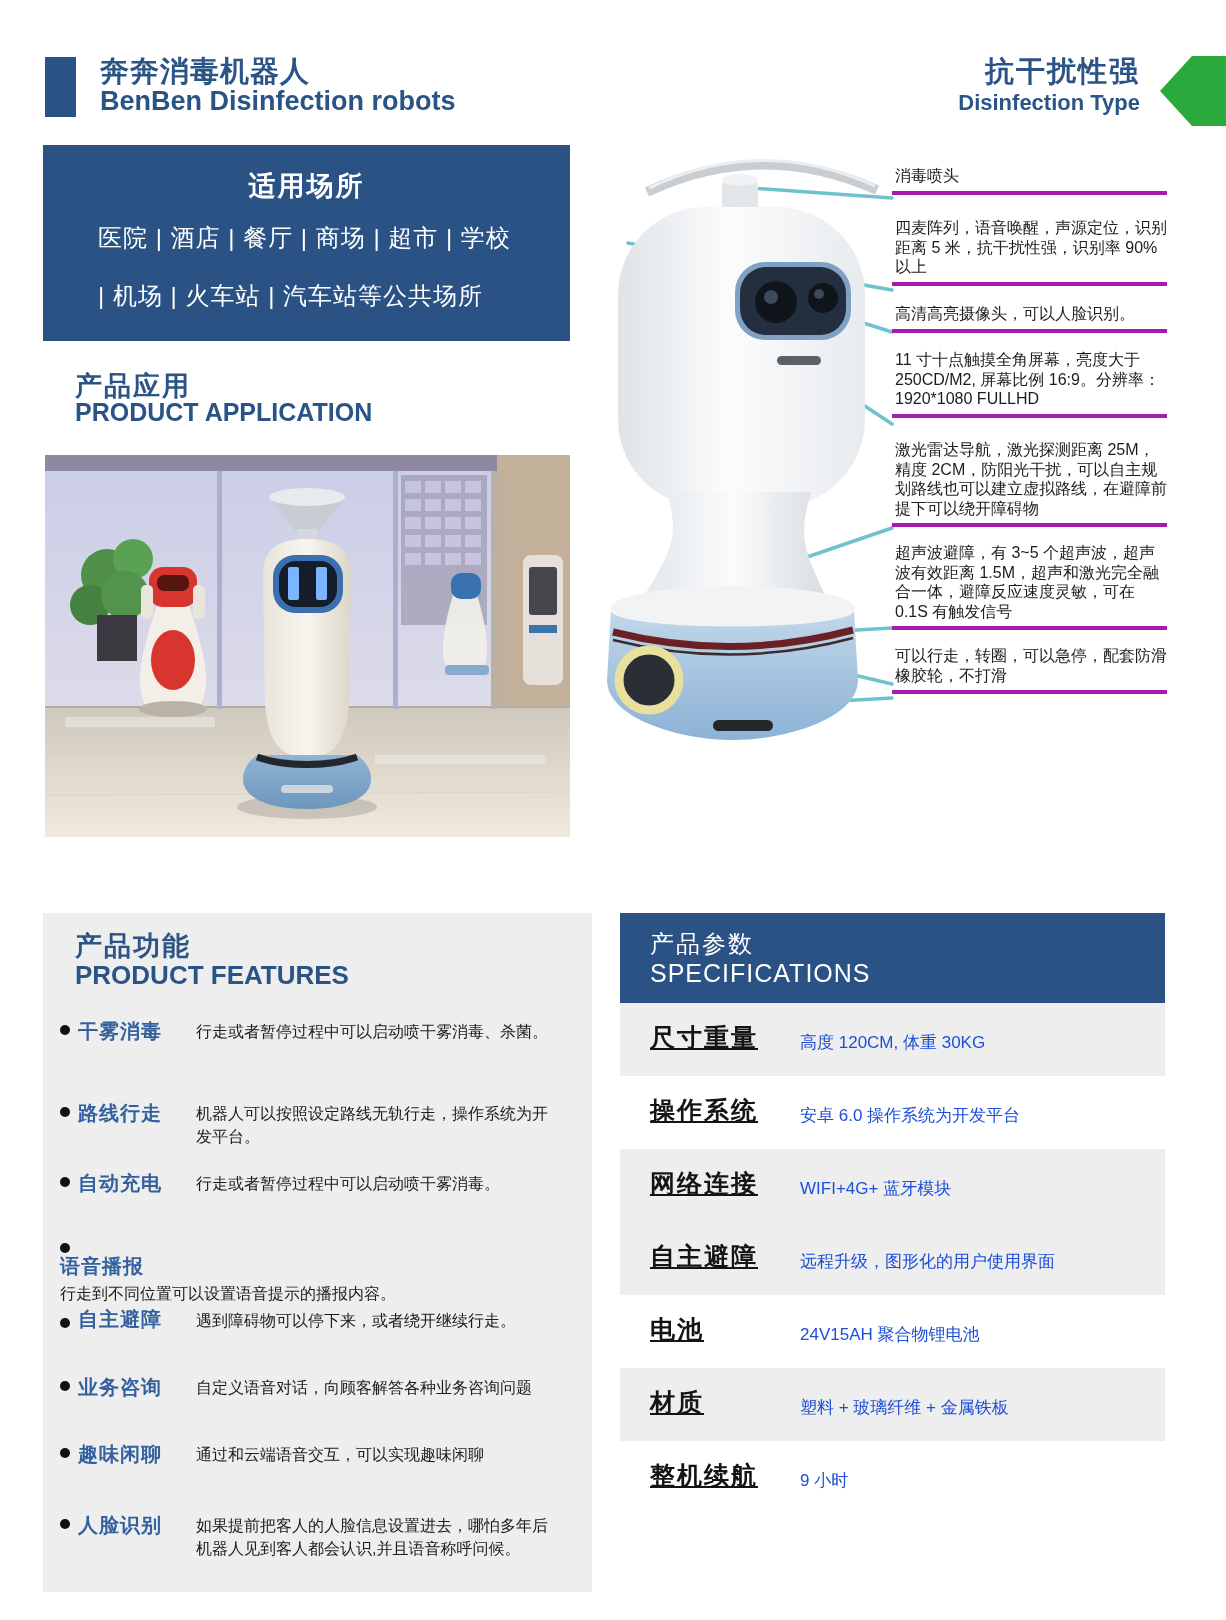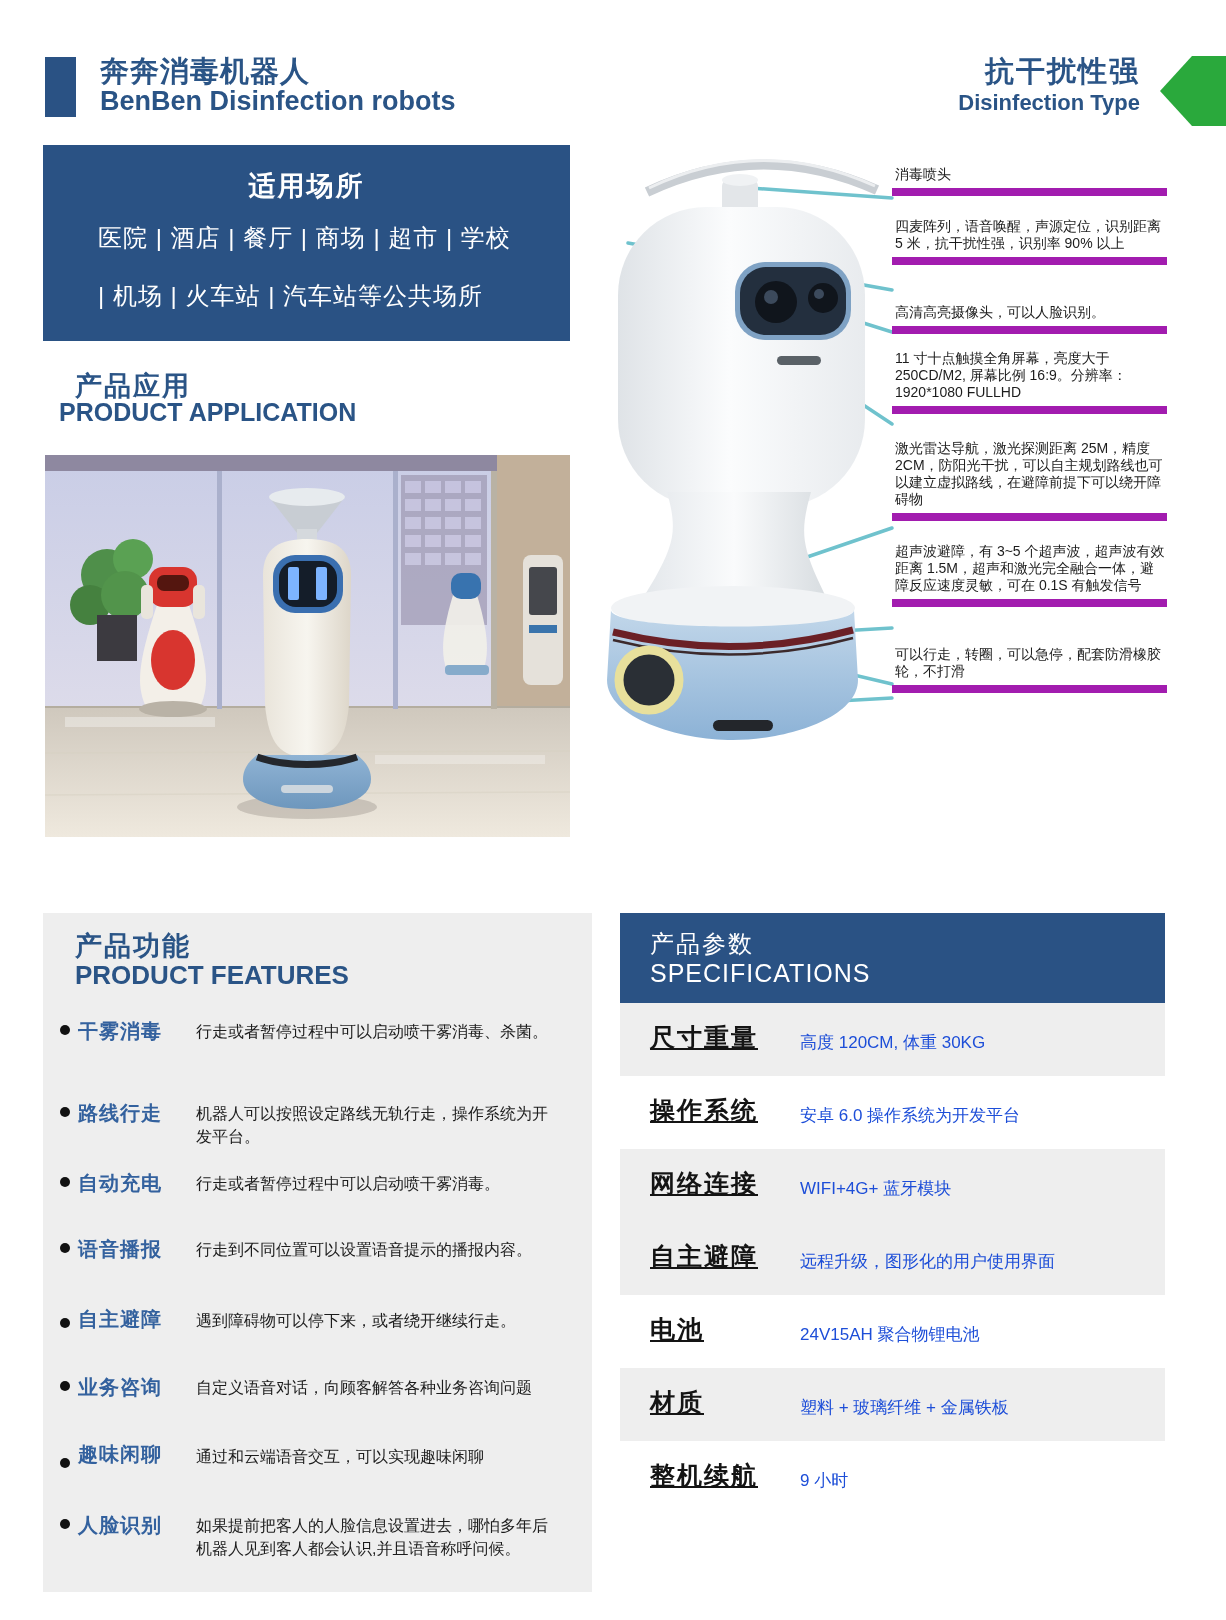--- a/index.html
+++ b/index.html
@@ -13,24 +13,24 @@
   .series-zh{left:800px;top:52px;width:340px;text-align:right;font-size:29px;font-weight:700;color:#2A5486;letter-spacing:2px;}
   .series-en{left:800px;top:90px;width:340px;text-align:right;font-size:22px;font-weight:700;color:#2A5486;}
   .arrow-svg{right:0;top:48px;}
   
   .places-box{left:43px;top:145px;width:527px;height:196px;background:#2A5284;color:#fff;}
   .places-title{left:43px;top:168px;width:527px;text-align:center;font-size:27px;font-weight:700;color:#fff;letter-spacing:2px;}
   .places-line1{left:98px;top:222px;font-size:24px;color:#fff;letter-spacing:1px;}
   .places-line2{left:98px;top:280px;font-size:24px;color:#fff;letter-spacing:1px;}
   
   .app-zh{left:75px;top:368px;font-size:27px;font-weight:700;color:#2A5486;letter-spacing:2px;}
-  .app-en{left:59px;top:398px;font-size:25px;font-weight:700;color:#2A5486;}
+  .app-en{left:75px;top:398px;font-size:25px;font-weight:700;color:#2A5486;}
   .photo{left:45px;top:455px;width:525px;height:382px;background:#d8d4de;}
   
-  .callout{left:892px;width:272px;font-size:14px;line-height:1.22;color:#1c1c1c;border-bottom:8px solid #a21caf;padding:0 0 5px 3px;}
+  .callout{left:892px;width:272px;font-size:16px;line-height:1.22;color:#1c1c1c;border-bottom:4px solid #a21caf;padding:0 0 5px 3px;}
   
   .features-panel{left:43px;top:913px;width:549px;height:679px;background:#EEEEEE;}
   .feat-title-zh{left:75px;top:928px;font-size:27px;font-weight:700;color:#2A5486;letter-spacing:2px;}
   .feat-title-en{left:75px;top:960px;font-size:26px;font-weight:700;color:#2A5486;}
   .feat-item{left:60px;width:512px;display:flex;align-items:flex-start;}
   .feat-bullet{width:10px;height:10px;border-radius:50%;background:#111;margin:7px 8px 0 0;flex:none;}
   .feat-term{width:118px;flex:none;font-size:20px;font-weight:700;color:#33619E;letter-spacing:1px;}
   .feat-desc{width:362px;flex:none;font-size:16px;line-height:1.45;color:#1c1c1c;padding-top:2px;}
   
   .specs-panel{left:620px;top:913px;width:545px;}
@@ -247,36 +247,36 @@
   <div class="abs feat-item" style="top:1100px;">
     <span class="feat-bullet"></span>
     <span class="feat-term">路线行走</span>
     <span class="feat-desc">机器人可以按照设定路线无轨行走，操作系统为开发平台。</span>
   </div>
   <div class="abs feat-item" style="top:1170px;">
     <span class="feat-bullet"></span>
     <span class="feat-term">自动充电</span>
     <span class="feat-desc">行走或者暂停过程中可以启动喷干雾消毒。</span>
   </div>
-  <div class="abs feat-item" style="top:1236px;">
+  <div class="abs feat-item" style="top:1236px;flex-direction:column;">
     <span class="feat-bullet"></span>
     <span class="feat-term">语音播报</span>
     <span class="feat-desc">行走到不同位置可以设置语音提示的播报内容。</span>
   </div>
   <div class="abs feat-item" style="top:1306px;align-items:center;">
     <span class="feat-bullet"></span>
     <span class="feat-term">自主避障</span>
     <span class="feat-desc">遇到障碍物可以停下来，或者绕开继续行走。</span>
   </div>
   <div class="abs feat-item" style="top:1374px;">
     <span class="feat-bullet"></span>
     <span class="feat-term">业务咨询</span>
     <span class="feat-desc">自定义语音对话，向顾客解答各种业务咨询问题</span>
   </div>
-  <div class="abs feat-item" style="top:1441px;align-items:flex-end;">
+  <div class="abs feat-item" style="top:1441px;">
     <span class="feat-bullet"></span>
     <span class="feat-term">趣味闲聊</span>
     <span class="feat-desc">通过和云端语音交互，可以实现趣味闲聊</span>
   </div>
   <div class="abs feat-item" style="top:1512px;">
     <span class="feat-bullet"></span>
     <span class="feat-term">人脸识别</span>
     <span class="feat-desc">如果提前把客人的人脸信息设置进去，哪怕多年后机器人见到客人都会认识,并且语音称呼问候。</span>
   </div>
 

